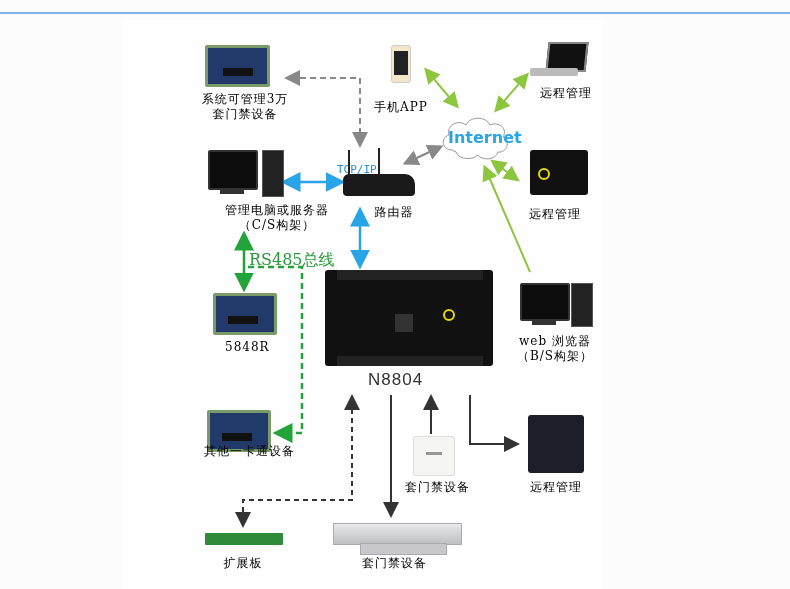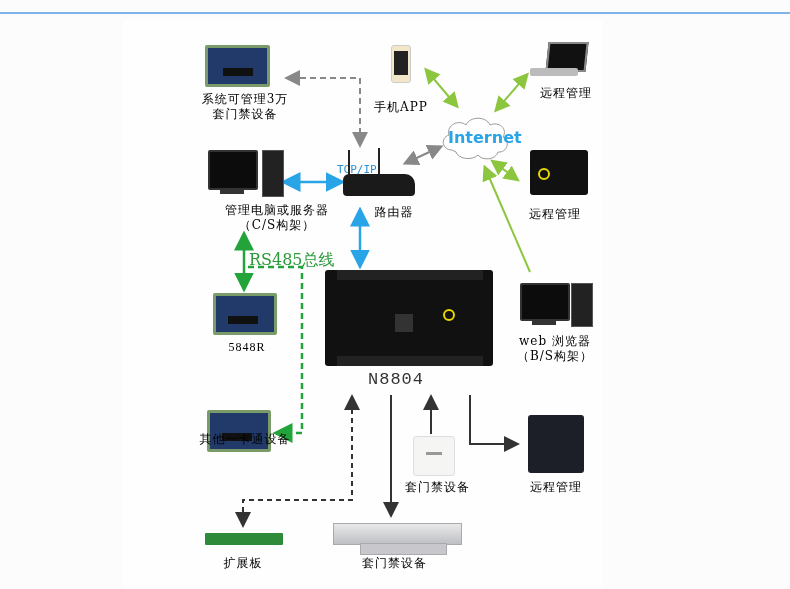--- a/index.html
+++ b/index.html
@@ -8,21 +8,21 @@
   .panel { position:absolute; left:123px; top:20px; width:280px; height:569px; background:#fefefe; }
   .panel2 { position:absolute; left:403px; top:20px; width:200px; height:569px; background:#fefefe; }
   svg.links { position:absolute; left:0; top:0; }
   .lbl { position:absolute; font-size:12px; color:#000000; text-align:center; line-height:15px; white-space:nowrap; letter-spacing:1px; }
   .dev { position:absolute; }
   .board { background:#223a6a; border:3px solid #7b9a6a; border-radius:2px; box-sizing:border-box; }
   .board .chip { position:absolute; background:#111; }
   .n8804 { background:#111; border-radius:3px; }
   .pc-mon { position:absolute; background:#0c0c0c; border:2px solid #333; border-radius:2px; }
   .pc-tower { position:absolute; background:#222; border:1px solid #555; }
-  .ctrl-lbl { position:absolute; font-family:Liberation Mono, monospace; font-size:17px; color:#333; letter-spacing:1px; }
+  .ctrl-lbl { position:absolute; font-family:Liberation Sans, sans-serif; font-size:17px; color:#333; letter-spacing:1px; }
   .green-lbl { position:absolute; font-size:16px; color:#2a9a3a; }
   .blue-lbl { position:absolute; font-size:11px; color:#2a8fd6; font-family:"DejaVu Sans Mono", monospace; }
 </style>
 </head>
 <body>
 
 <div class="topline"></div>
 <div class="panel"></div>
 <div class="panel2"></div>
 
@@ -107,42 +107,42 @@
 <div class="dev" style="left:343px;top:174px;width:72px;height:22px;background:#1a1a1a;border-radius:6px 10px 4px 4px;"></div>
 <div class="dev" style="left:348px;top:150px;width:2px;height:25px;background:#222;"></div>
 <div class="dev" style="left:378px;top:148px;width:2px;height:27px;background:#222;"></div>
 <div class="lbl" style="left:364px;top:205px;width:60px;">路由器</div>
 
 <div class="green-lbl" style="left:249px;top:250px;">RS485总线</div>
 
 <div class="dev board" style="left:213px;top:293px;width:64px;height:42px;">
   <div class="chip" style="left:12px;top:20px;width:30px;height:8px;"></div>
 </div>
-<div class="lbl" style="left:225px;top:340px;width:44px;font-family:Liberation Serif, serif;">5848R</div>
+<div class="lbl" style="left:225px;top:340px;width:44px;">5848R</div>
 
 <div class="dev n8804" style="left:325px;top:270px;width:168px;height:96px;">
   <div style="position:absolute;left:12px;top:0;width:146px;height:10px;background:#222;"></div>
   <div style="position:absolute;left:12px;top:86px;width:146px;height:10px;background:#222;"></div>
   <div style="position:absolute;left:70px;top:44px;width:18px;height:18px;background:#333;"></div>
   <div style="position:absolute;left:118px;top:39px;width:8px;height:8px;border:2px solid #e8d800;border-radius:50%;"></div>
 </div>
 <div class="ctrl-lbl" style="left:368px;top:370px;">N8804</div>
 
 <div class="pc-mon" style="left:520px;top:283px;width:46px;height:34px;"></div>
 <div class="dev" style="left:532px;top:320px;width:24px;height:5px;background:#333;"></div>
 <div class="pc-tower" style="left:571px;top:283px;width:20px;height:42px;"></div>
 <div class="lbl" style="left:515px;top:334px;width:80px;">
   <div>web 浏览器</div>
   <div>（B/S构架）</div>
 </div>
 
 <div class="dev board" style="left:207px;top:410px;width:64px;height:42px;">
   <div class="chip" style="left:12px;top:20px;width:30px;height:8px;"></div>
 </div>
-<div class="lbl" style="left:195px;top:432px;width:100px;">其他一卡通设备</div>
+<div class="lbl" style="left:195px;top:444px;width:100px;text-align:right;">其他一卡通设备</div>
 
 <div class="dev" style="left:413px;top:436px;width:40px;height:38px;background:#f5f5f3;border:1px solid #ddd;border-radius:3px;">
   <div style="position:absolute;left:12px;top:15px;width:16px;height:3px;background:#999;"></div>
 </div>
 <div class="lbl" style="left:405px;top:480px;width:56px;">套门禁设备</div>
 
 <div class="dev" style="left:528px;top:415px;width:56px;height:58px;background:#1d1f28;border-radius:3px;"></div>
 <div class="lbl" style="left:520px;top:480px;width:72px;">远程管理</div>
 
 <div class="dev" style="left:205px;top:533px;width:78px;height:12px;background:#2f8b3a;border-radius:1px;"></div>

